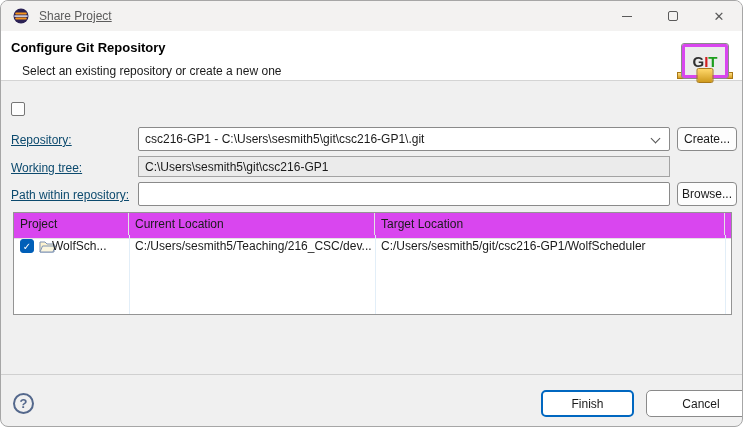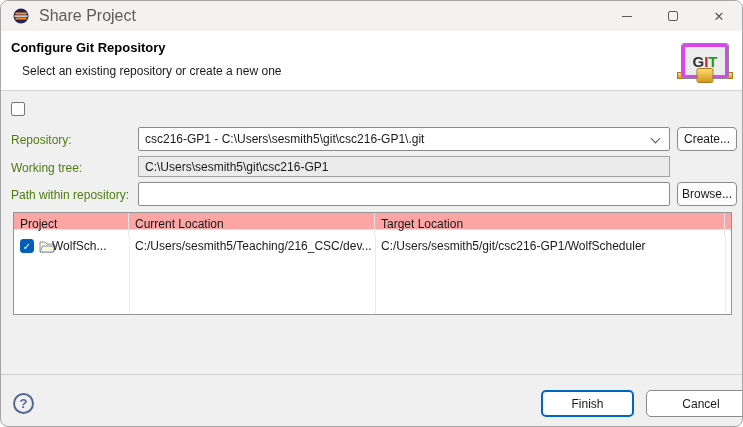--- a/index.html
+++ b/index.html
@@ -4,61 +4,61 @@
 <style>
   * { margin:0; padding:0; box-sizing:border-box; }
   html,body { width:743px; height:427px; font-family:"Liberation Sans", sans-serif; background:#ffffff; }
   .dialog {
     position:absolute; left:0; top:0; width:743px; height:427px;
     background:#f0f0f0; border:1px solid #a6a6a6; border-radius:8px; overflow:hidden;
   }
   
   .titlebar { position:absolute; left:0; top:0; width:100%; height:30px; background:#f3f2f1; }
   .app-icon { position:absolute; left:12px; top:7px; width:16px; height:16px; }
-  .title-text { position:absolute; left:38px; top:0; height:36px; line-height:30px; font-size:16px; color:#5c5c5c; }
+  .title-text { position:absolute; left:38px; top:0; height:36px; line-height:30px; font-size:12px; color:#5c5c5c;text-decoration:underline; }
   .win-btn { position:absolute; top:0; width:46px; height:30px; display:flex; align-items:center; justify-content:center; color:#5a5a5a; }
   .btn-min { right:92px; } .btn-max { right:46px; } .btn-close { right:0; font-size:13px; }
   .glyph-min { width:10px; height:1px; background:#5a5a5a; }
   .glyph-max { width:10px; height:10px; border:1px solid #5a5a5a; border-radius:2px; }
   
-  .header { position:absolute; left:0; top:30px; width:100%; height:60px; background:#ffffff; border-bottom:1px solid #d4d4d4; }
+  .header { position:absolute; left:0; top:30px; width:100%; height:50px; background:#ffffff; border-bottom:1px solid #d4d4d4; }
   .header-title { position:absolute; left:10px; top:9px; font-size:13px; font-weight:bold; color:#000; }
   .header-subtitle { position:absolute; left:21px; top:33px; font-size:12px; color:#1a1a1a; }
   .git-icon { position:absolute; right:9px; top:3px; width:56px; height:52px; }
   .git-monitor { position:absolute; left:5px; top:10px; width:46px; height:34px; background:#ececec;
     border:3px solid #d946ef; outline:1px solid #8a8a8a; border-radius:2px;
     display:flex; align-items:center; justify-content:center; }
   .git-text { font-size:15px; font-weight:bold; letter-spacing:0px; line-height:1; }
   .git-g { color:#303030; } .git-i { color:#d12020; } .git-t { color:#1d9e1d; }
   .git-bar { position:absolute; left:0; bottom:7px; width:100%; height:7px;
     background:linear-gradient(#ffdf84,#d89e1e); border:1px solid #a87818; }
   .git-knob { position:absolute; left:50%; transform:translateX(-50%); bottom:3px; width:17px; height:15px;
     background:linear-gradient(#ffd86b,#cf9a1d); border:1px solid #a87818; border-radius:2px; }
   
-  .label { position:absolute; left:10px; font-size:12px; color:#4d7c0f; }
+  .label { position:absolute; left:10px; font-size:12px; color:#0c4a6e;text-decoration:underline; }
   .checkbox { position:absolute; left:10px; top:101px; width:14px; height:14px; background:#fdfdfd;
     border:1px solid #767676; border-radius:2px; }
   .checkbox-label { position:absolute; left:31px; top:101px; font-size:12px; color:#1a1a1a; }
   .combo { position:absolute; left:137px; top:126px; width:532px; height:24px; background:#ffffff;
     border:1px solid #8a8a8a; border-radius:2px; }
   .combo-text { position:absolute; left:6px; top:4px; font-size:12px; color:#1a1a1a; white-space:nowrap; }
   .chevron { position:absolute; right:10px; top:7px; width:7px; height:7px;
     border-right:1.5px solid #555; border-bottom:1.5px solid #555; transform:rotate(45deg); }
   .field-ro { position:absolute; left:137px; top:155px; width:532px; height:21px; background:#ebebeb;
     border:1px solid #a3a3a3;padding-left:30px; }
   .field-ro span { position:absolute; left:6px; top:3px; font-size:12px; color:#1a1a1a; white-space:nowrap; }
   .field-input { position:absolute; left:137px; top:181px; width:532px; height:24px; background:#ffffff;
     border:1px solid #8a8a8a; border-radius:2px; font-size:12px; padding:0 6px; font-family:"Liberation Sans",sans-serif; }
   .small-btn { position:absolute; left:676px; width:60px; height:24px; background:#fdfdfd;
     border:1px solid #8a8a8a; border-radius:4px; font-size:12px; color:#1a1a1a;
     display:flex; align-items:center; justify-content:center; font-family:"Liberation Sans",sans-serif; }
   
   .table { position:absolute; left:12px; top:211px; width:719px; height:103px; background:#ffffff;
     border:1px solid #949494; }
-  .thead { position:absolute; left:0; top:0; width:100%; height:17px; background:#fca5a5;
+  .thead { position:absolute; left:0; top:0; width:100%; height:26px; background:#d946ef;
     border-bottom:1px solid #e3e3e3; }
   .th { position:absolute; top:0; height:22px; line-height:22px; font-size:12px; color:#1a1a1a;
     padding-left:6px; border-right:1px solid #e3e3e3; }
   .th-project { left:0; width:115px; } .th-current { left:115px; width:246px; } .th-target { left:361px; width:350px; }
   .col-line { position:absolute; top:22px; width:1px; height:79px; background:#e2eef8; }
   .row { position:absolute; left:0; top:22px; width:100%; height:22px; }
   .row-check { position:absolute; left:6px; top:4px; width:14px; height:14px; background:#005fb8;
     border:1px solid #005fb8; border-radius:3px; color:#fff; font-size:10px; line-height:13px; text-align:center; }
   .folder { position:absolute; left:25px; top:4px; }
   .cell { position:absolute; top:0; height:22px; line-height:22px; font-size:12px; color:#1a1a1a; white-space:nowrap; overflow:hidden; }

